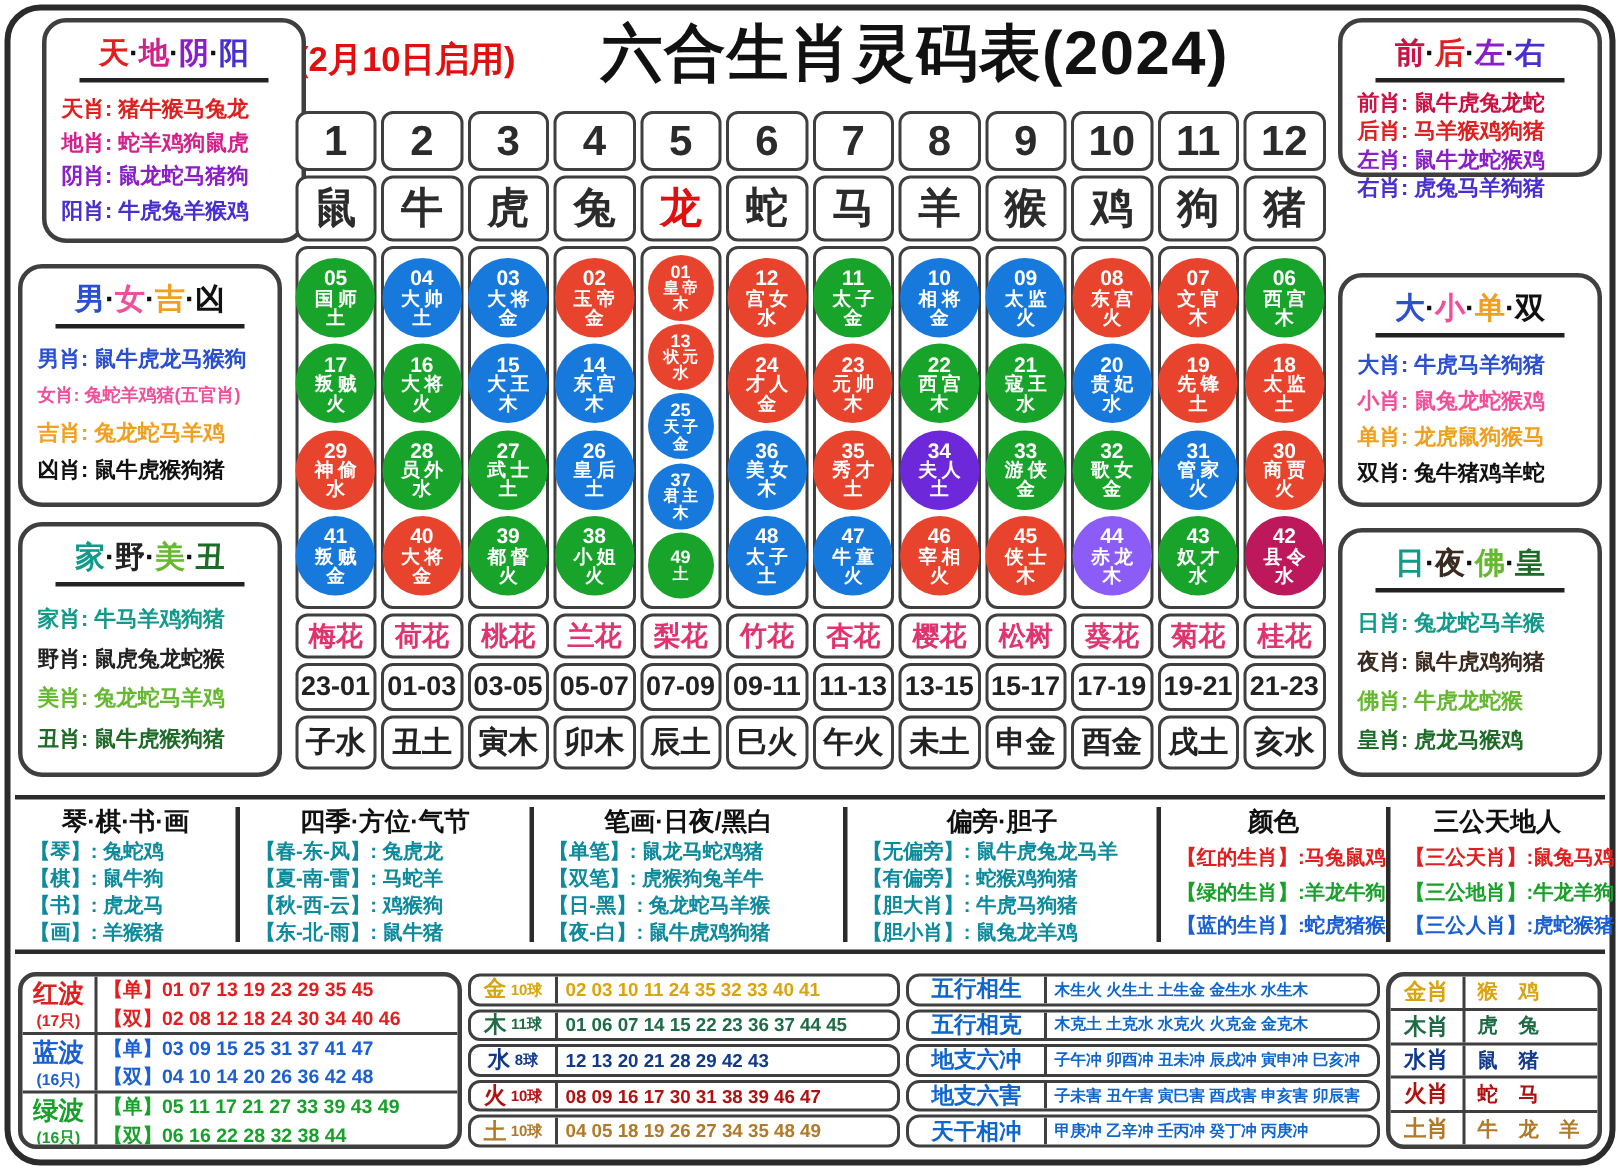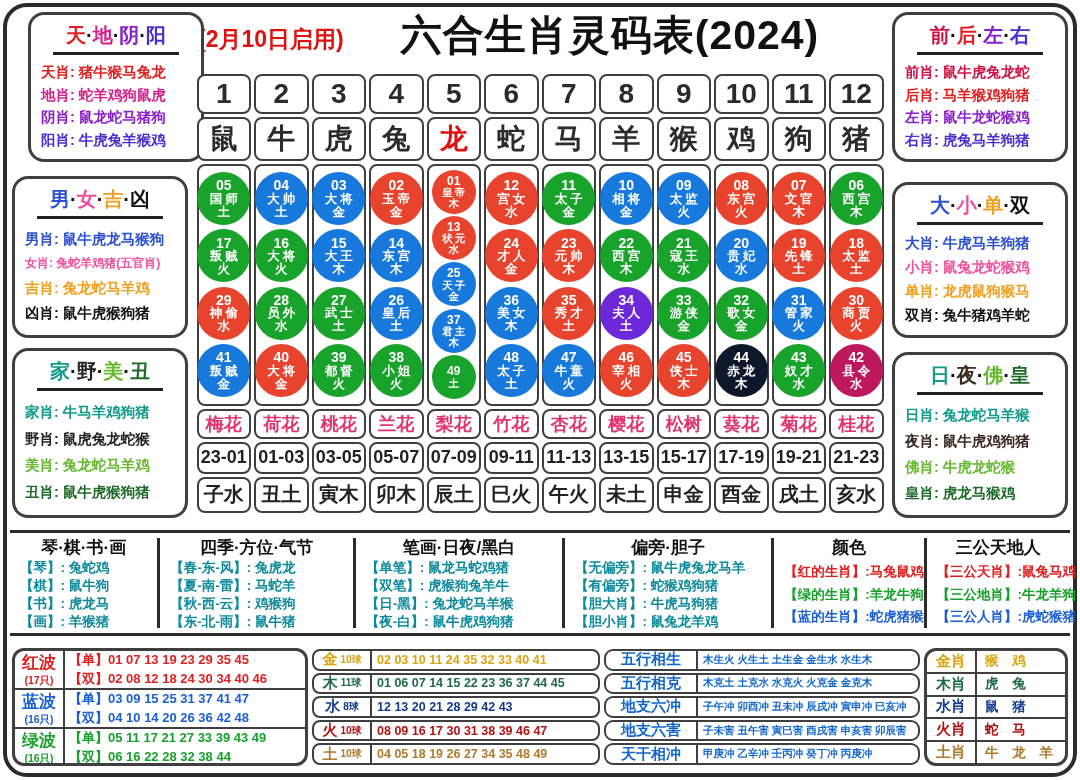--- a/index.html
+++ b/index.html
@@ -4,21 +4,21 @@
 <style>
   html,body{margin:0;padding:0;background:#fff;}
   .page{position:relative;width:1080px;height:780px;background:#fff;
         font-family:"Liberation Sans","DejaVu Sans",sans-serif;overflow:hidden;}
   .frame{position:absolute;left:3px;top:3px;right:3px;bottom:3px;
          border:4px solid #2b2b2b;border-radius:24px;pointer-events:none;}
   
   .cbox{position:absolute;border:3px solid #3f3f3f;border-radius:16px;background:#fff;
         box-sizing:border-box;display:flex;flex-direction:column;padding:7px 6px 5px;}
   .pos-tl{left:28px;top:12px;width:176px;height:150px;}
-  .pos-tr{left:892px;top:12px;width:176px;height:150px;}
+  .pos-tr{left:892px;top:12px;width:176px;height:106px;}
   .pos-ml{left:12px;top:176px;width:176px;height:162px;}
   .pos-mr{left:892px;top:182px;width:176px;height:156px;}
   .pos-bl{left:12px;top:348px;width:176px;height:170px;}
   .pos-br{left:892px;top:352px;width:176px;height:166px;}
   .cbox-title{margin:0 16px 4px;border-bottom:3px solid #222;padding-bottom:3px;
               text-align:center;font-weight:800;font-size:20px;}
   .cbox-rows{flex:1;display:flex;flex-direction:column;justify-content:space-evenly;padding:0 4px;}
   .cbox-row{font-weight:800;font-size:14.5px;white-space:nowrap;}
   .cbox-row.small{font-size:12px;}
   
@@ -394,21 +394,21 @@
           <div class="ball" style="background: rgb(24, 121, 221);">
             <div class="n">20</div>
             <div class="t">贵妃</div>
             <div class="e">水</div>
           </div>
           <div class="ball" style="background: rgb(24, 163, 42);">
             <div class="n">32</div>
             <div class="t">歌女</div>
             <div class="e">金</div>
           </div>
-          <div class="ball" style="background: #0f172a;">
+          <div class="ball" style="background: #8b5cf6;">
             <div class="n">44</div>
             <div class="t">赤龙</div>
             <div class="e">木</div>
           </div>
         </div>
         <div class="gcell">
           <div class="ball" style="background: rgb(232, 67, 45);">
             <div class="n">07</div>
             <div class="t">文官</div>
             <div class="e">木</div>

